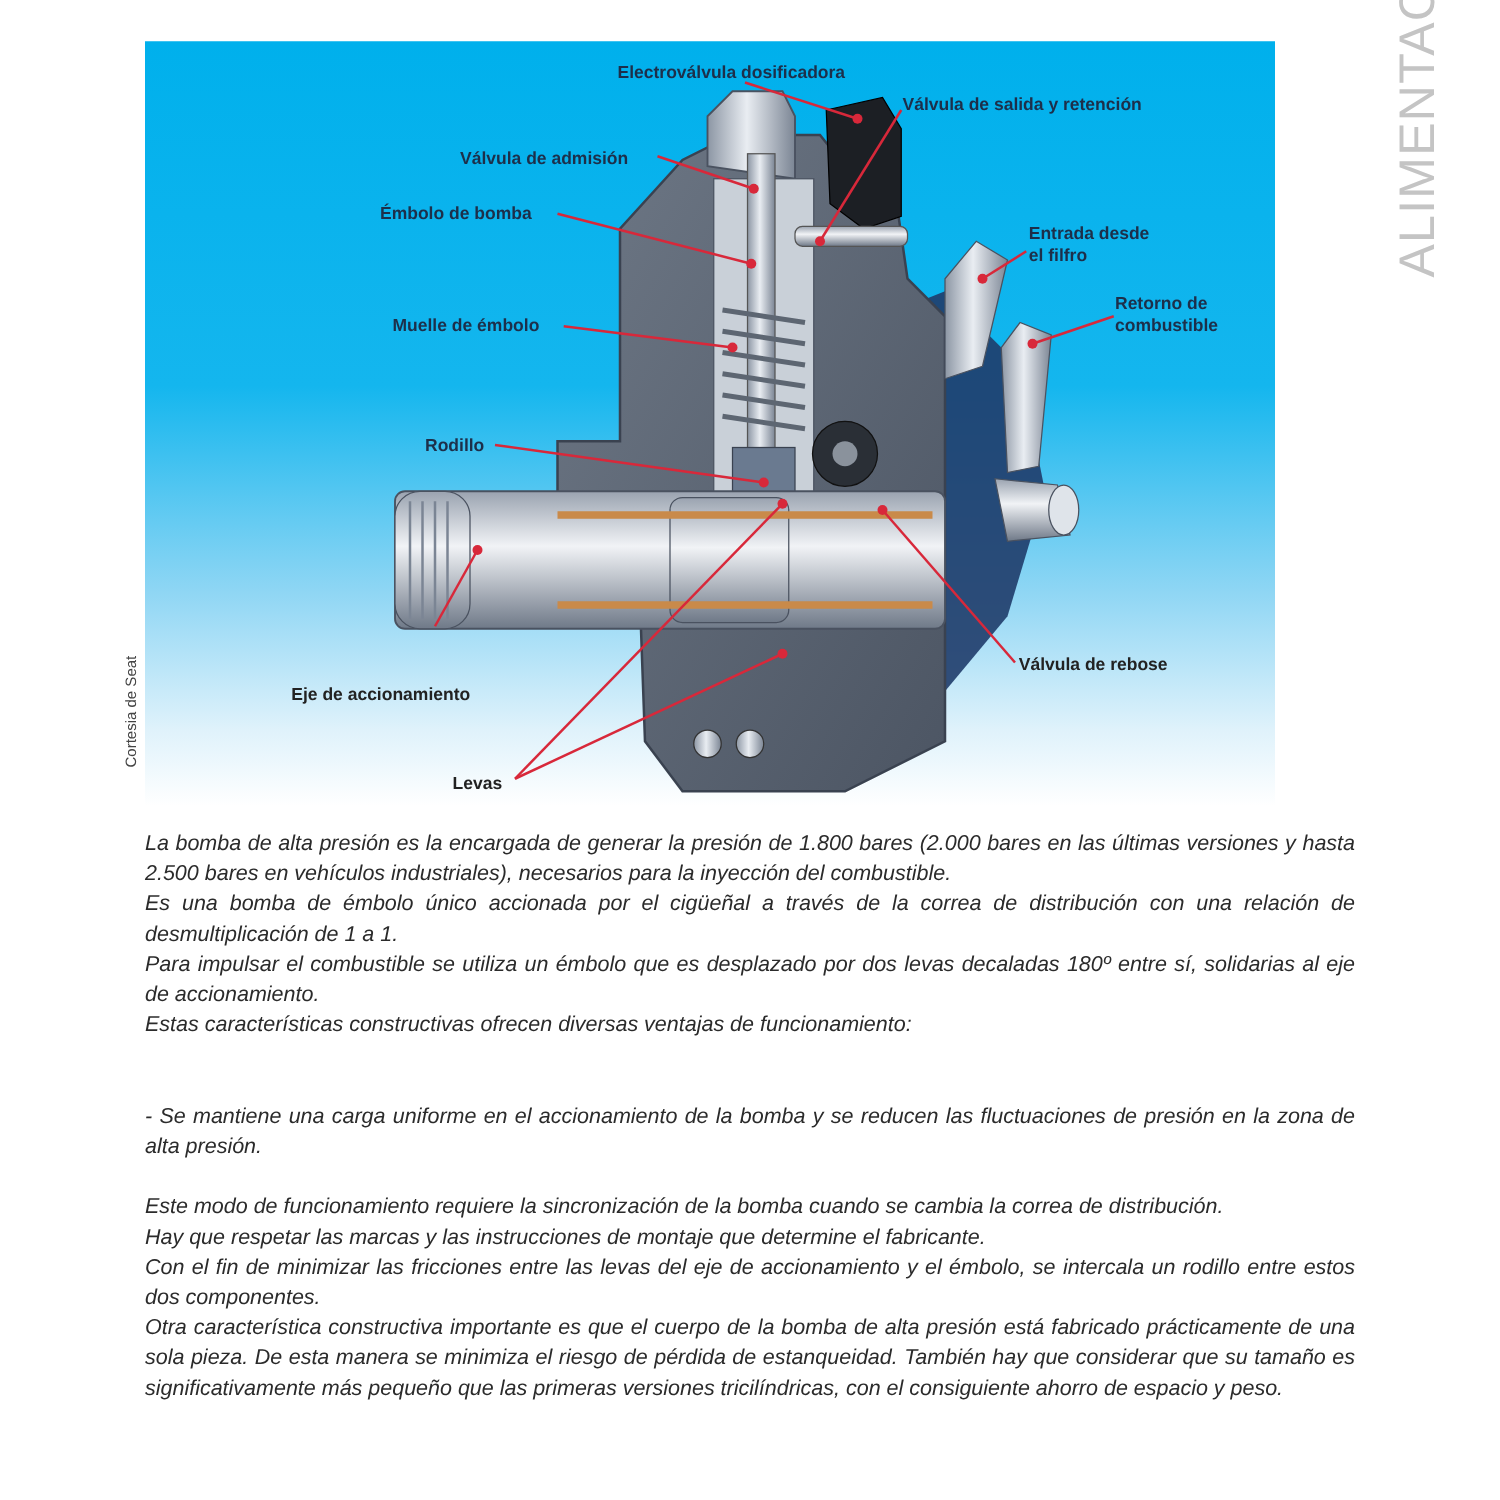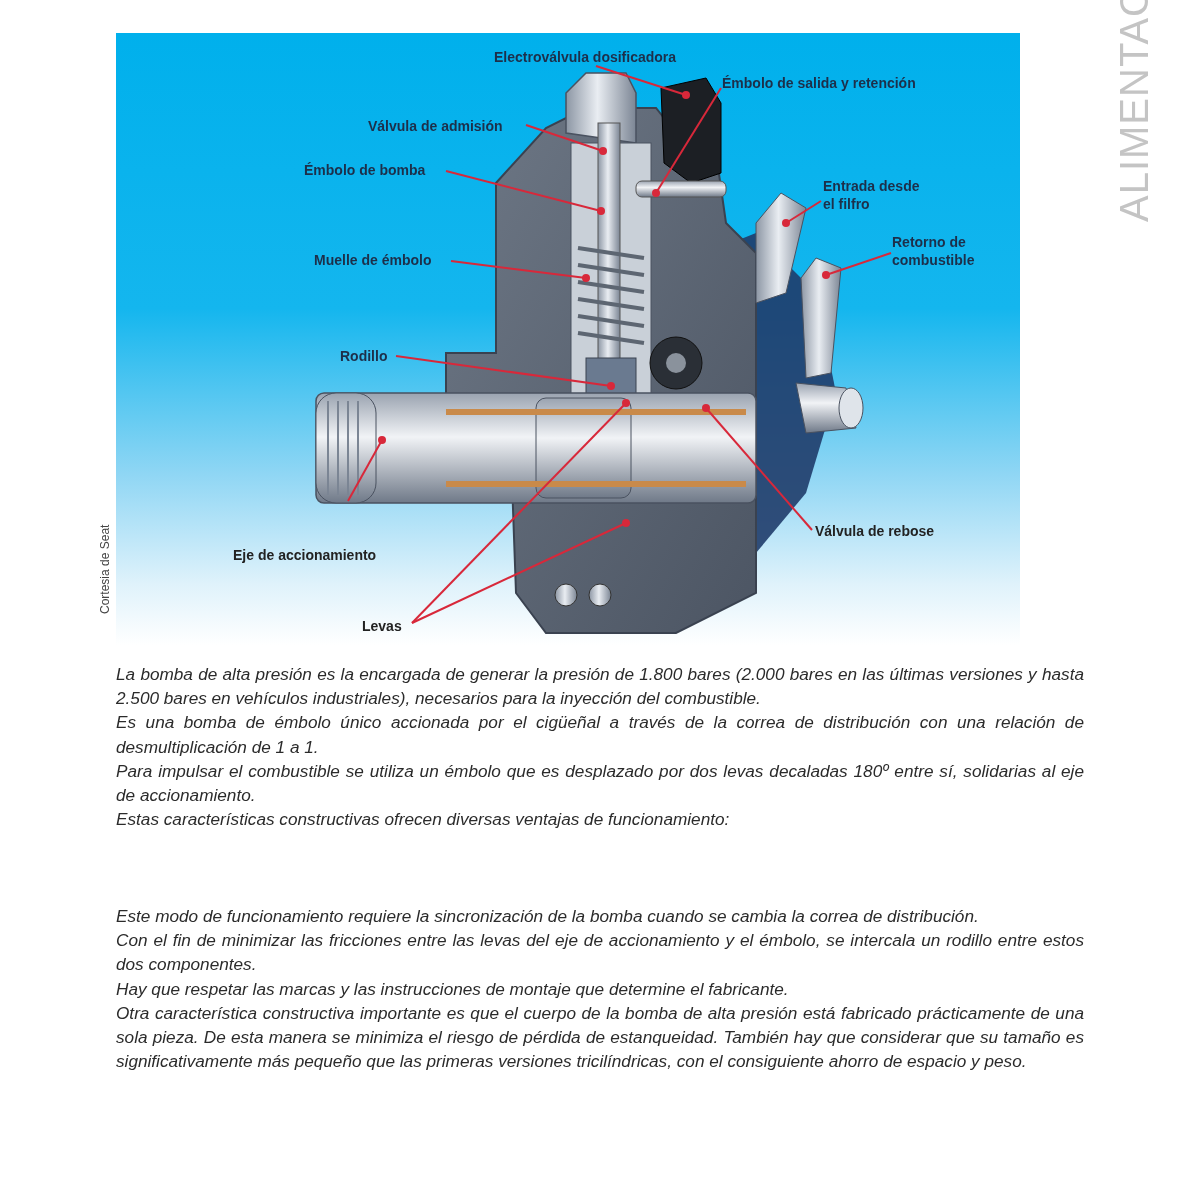--- a/index.html
+++ b/index.html
@@ -140,21 +140,21 @@
       <circle cx="470" cy="245" r="4"></circle>
         <circle cx="495" cy="353" r="4"></circle>
       <circle cx="266" cy="407" r="4"></circle>
         <circle cx="590" cy="375" r="4"></circle>
       <circle cx="510" cy="370" r="4"></circle>
         <circle cx="510" cy="490" r="4"></circle>
     </g>
   </svg>
 
   <div class="callout" style="left:378px; top:15px;">Electroválvula dosificadora</div>
-  <div class="callout" style="left:606px; top:41px;">Émbolo de salida y retención</div>
+  <div class="callout" style="left:606px; top:41px;">Válvula de salida y retención</div>
   <div class="callout" style="left:252px; top:84px;">Válvula de admisión</div>
   <div class="callout" style="left:188px; top:128px;">Émbolo de bomba</div>
   <div class="callout" style="left:707px; top:144px;">
     <div>Entrada desde</div>
     <div>el filfro</div>
   </div>
   <div class="callout" style="left:776px; top:200px;">
     <div>Retorno de</div>
     <div>combustible</div>
   </div>
@@ -165,18 +165,19 @@
   <div class="callout dark" style="left:246px; top:584px;">Levas</div>
 </div>
 
 <div class="body-text">
   <p>La bomba de alta presión es la encargada de generar la presión de 1.800 bares (2.000 bares en las últimas versiones y hasta 2.500 bares en vehículos industriales), necesarios para la inyección del combustible.</p>
   <p>Es una bomba de émbolo único accionada por el cigüeñal a través de la correa de distribución con una relación de desmultiplicación de 1 a 1.</p>
   <p>Para impulsar el combustible se utiliza un émbolo que es desplazado por dos levas decaladas 180º entre sí, solidarias al eje de accionamiento.</p>
   <p>Estas características constructivas ofrecen diversas ventajas de funcionamiento:</p>
   <div class="gap"></div>
   <div class="gap"></div>
+  <p>- Se mantiene una carga uniforme en el accionamiento de la bomba y se reducen las fluctuaciones de presión en la zona de alta presión.</p>
   <div class="gap"></div>
   <p>Este modo de funcionamiento requiere la sincronización de la bomba cuando se cambia la correa de distribución.</p>
+  <p>Hay que respetar las marcas y las instrucciones de montaje que determine el fabricante.</p>
   <p>Con el fin de minimizar las fricciones entre las levas del eje de accionamiento y el émbolo, se intercala un rodillo entre estos dos componentes.</p>
-  <p>Hay que respetar las marcas y las instrucciones de montaje que determine el fabricante.</p>
   <p>Otra característica constructiva importante es que el cuerpo de la bomba de alta presión está fabricado prácticamente de una sola pieza. De esta manera se minimiza el riesgo de pérdida de estanqueidad. También hay que considerar que su tamaño es significativamente más pequeño que las primeras versiones tricilíndricas, con el consiguiente ahorro de espacio y peso.</p>
 </div>
 
 </body></html>

